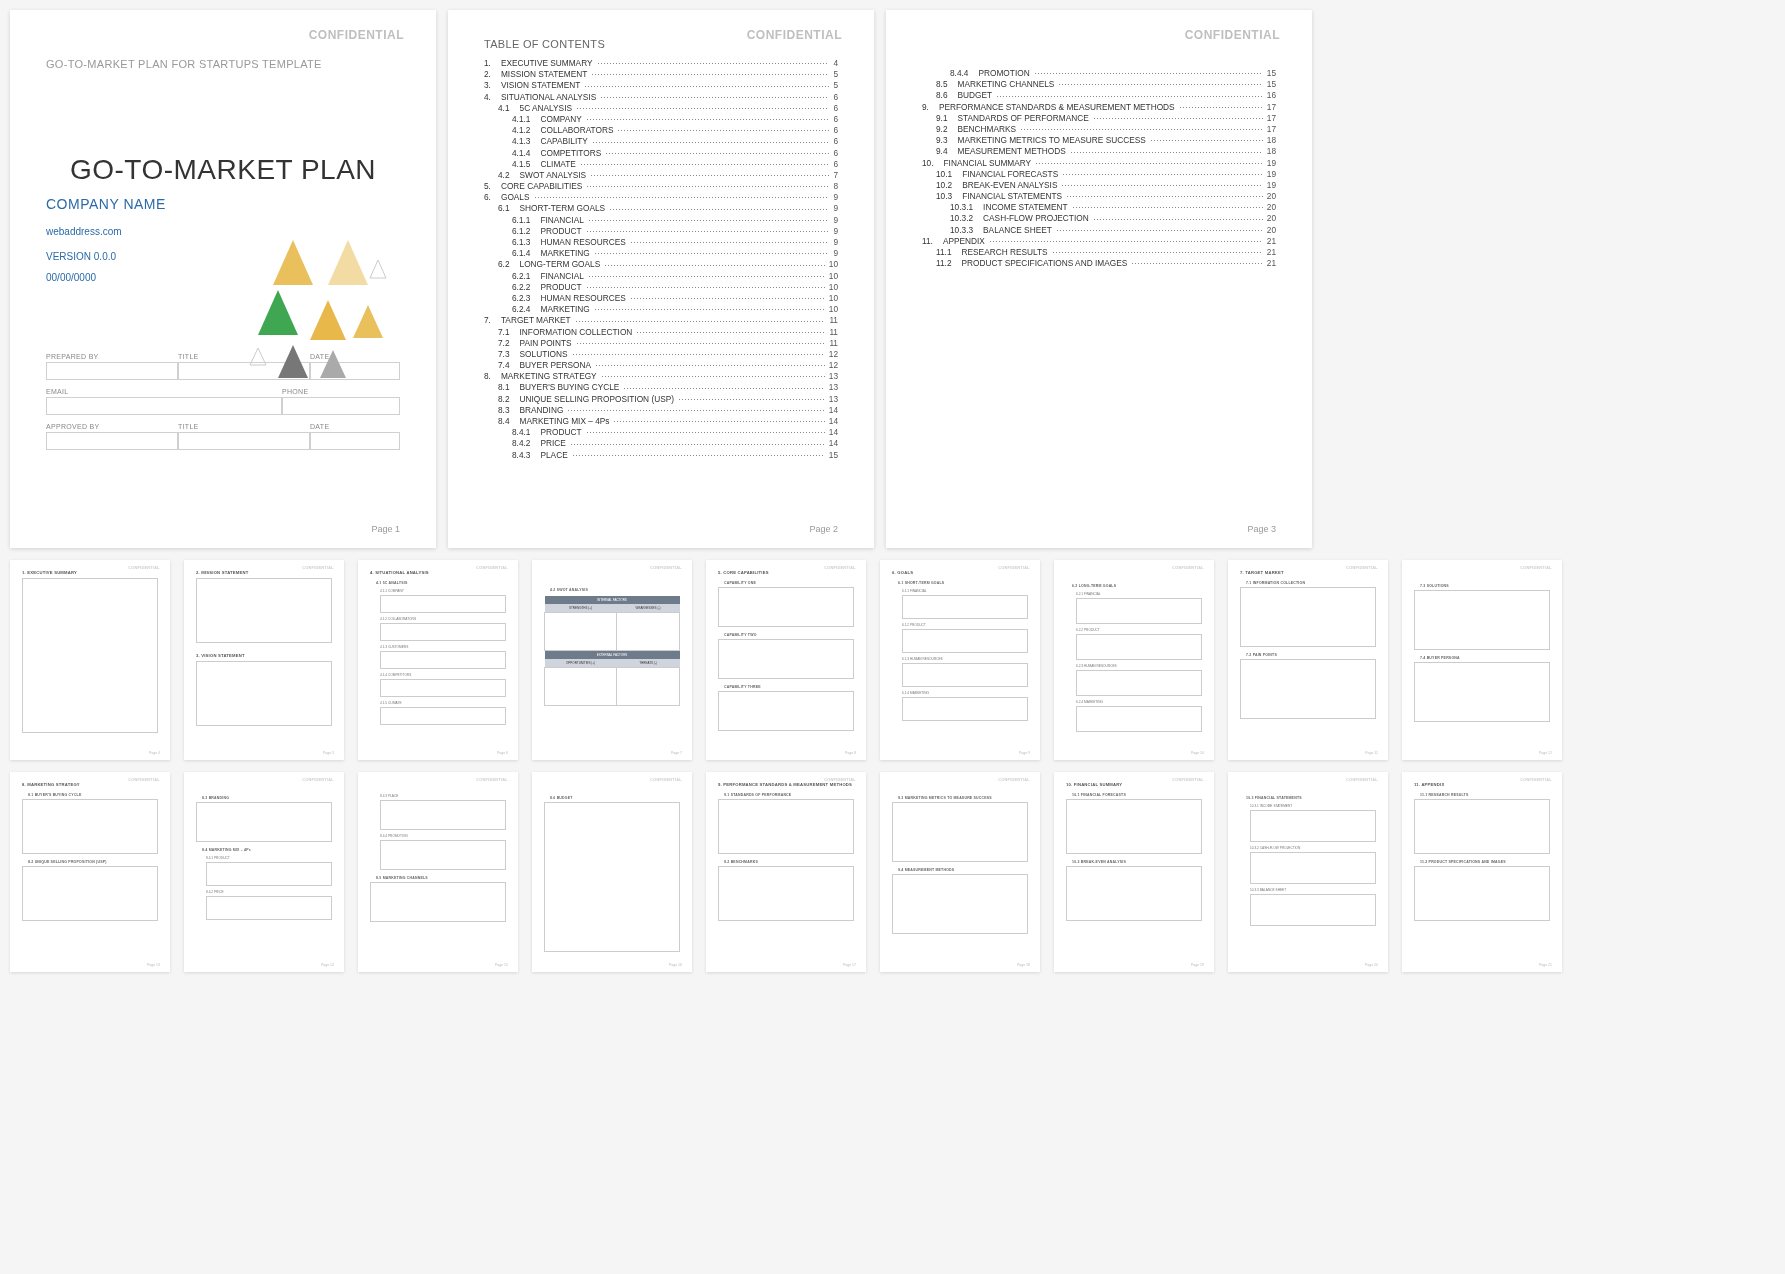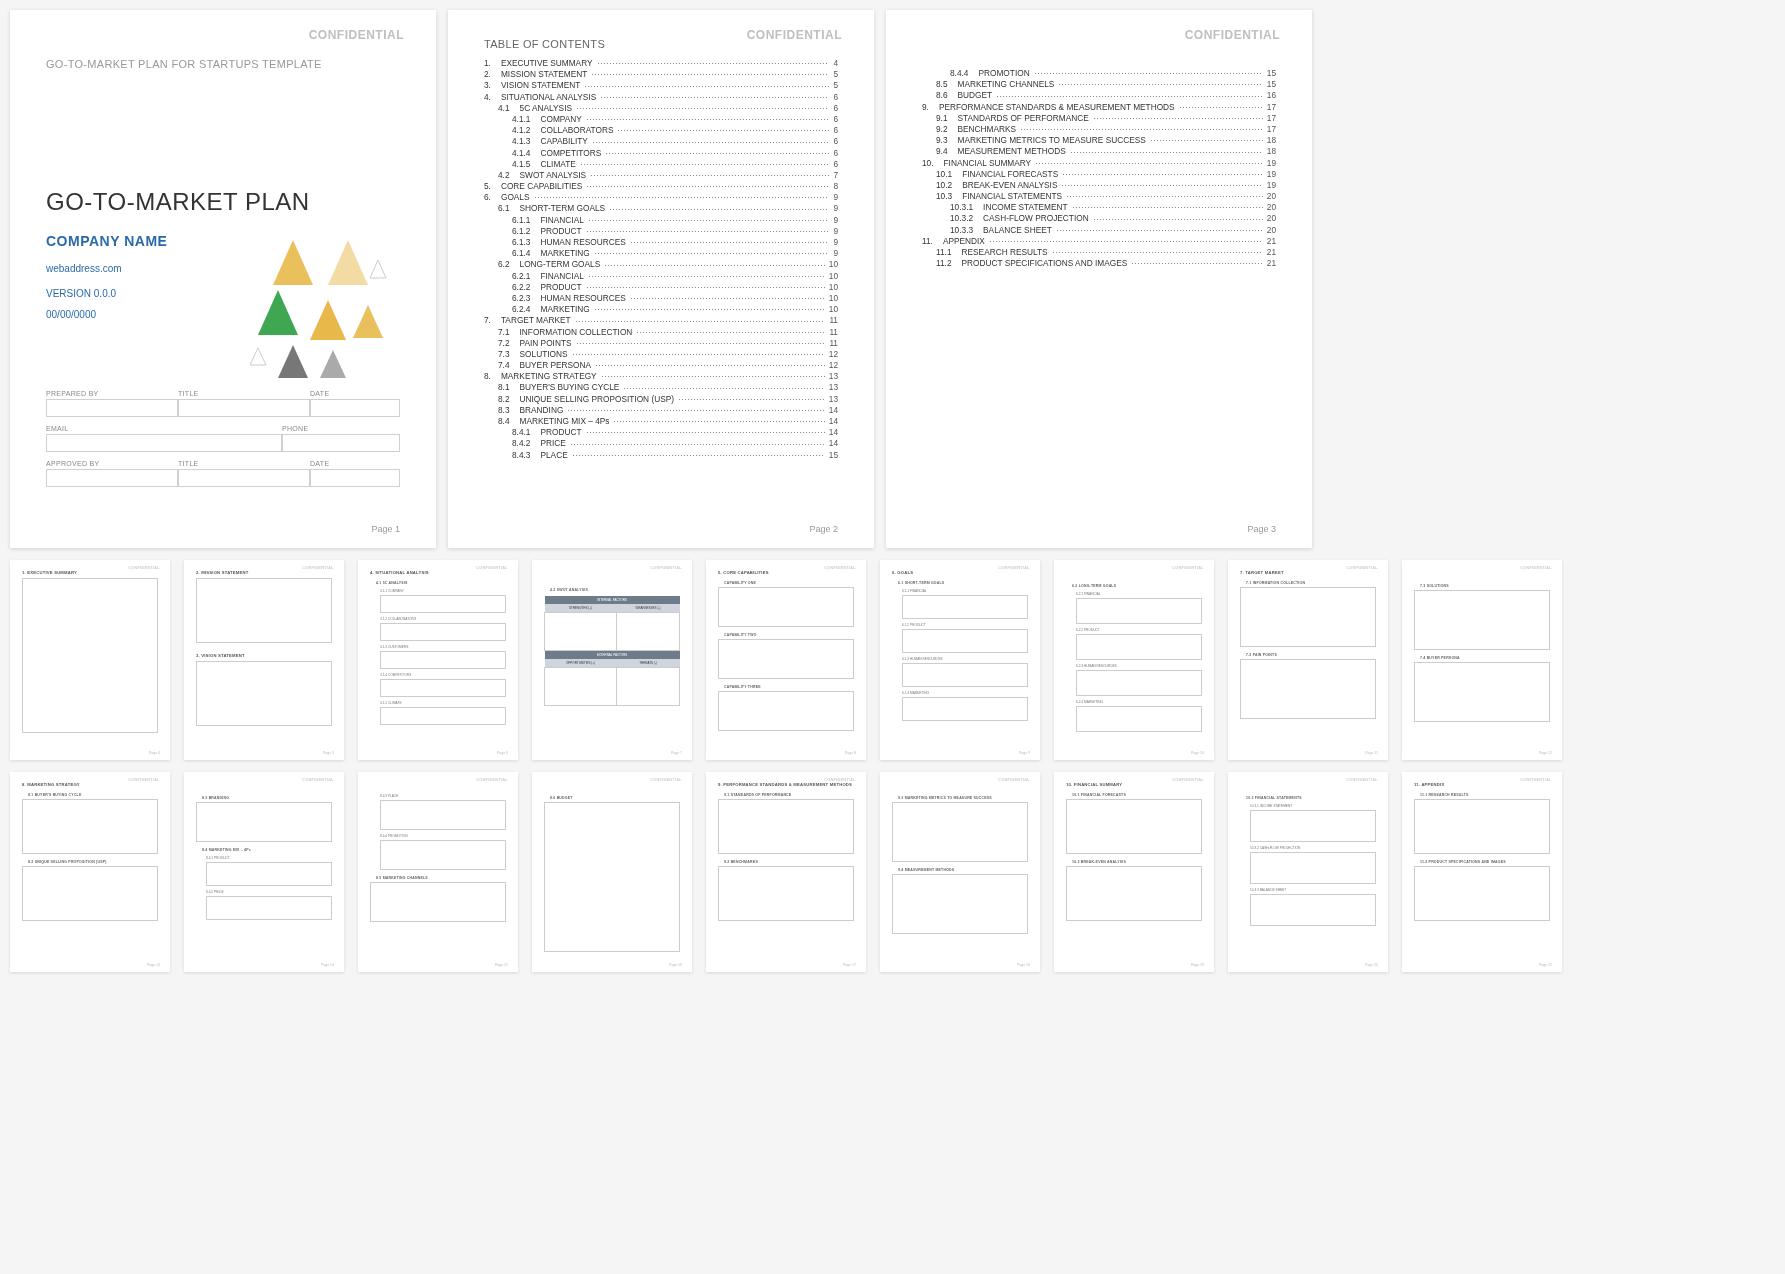--- a/index.html
+++ b/index.html
@@ -20,22 +20,22 @@
   .confidential {
     position: absolute; top: 18px; right: 32px;
     font-weight: 700; color: #bfbfbf; font-size: 12px; letter-spacing: 0.5px;
   }
   .page-num {
     position: absolute; bottom: 14px; right: 36px;
     font-size: 9px; color: #999;
   }
   
   .cover-header { color: #999; font-size: 11px; font-weight: 400; margin-top: 20px; letter-spacing: 0.3px; }
-  .cover-title { font-size: 24px; font-weight: 400; color: #333; margin-top: 118px; letter-spacing: 0.5px; }
-  .cover-company { font-size: 14px; color: #2a6aa9; margin-top: 17px; letter-spacing: 0.5px; font-weight: bold; }
+  .cover-title { font-size: 28px; font-weight: 400; color: #333; margin-top: 84px; letter-spacing: 0.5px; text-align: center; }
+  .cover-company { font-size: 14px; color: #2a6aa9; margin-top: 10px; letter-spacing: 0.5px; }
   .cover-address { font-size: 10px; color: #2a6aa9; margin-top: 18px; line-height: 1.5; }
   .cover-web { font-size: 10px; color: #2a6aa9; margin-top: 14px; }
   .cover-ver { font-size: 10px; color: #2a6aa9; margin-top: 14px; }
   .cover-date { font-size: 10px; color: #2a6aa9; margin-top: 10px; }
   .cover-graphic { position: absolute; right: 28px; top: 220px; width: 170px; height: 170px; }
   .cover-fields { margin-top: 70px; }
   .field-row { display: flex; gap: 0; margin-bottom: 8px; }
   .field-col { flex: 1; }
   .field-label { font-size: 7px; color: #888; letter-spacing: 0.3px; margin-bottom: 2px; }
   .field-box { border: 1px solid #d0d0d0; height: 18px; background: #fff; }

